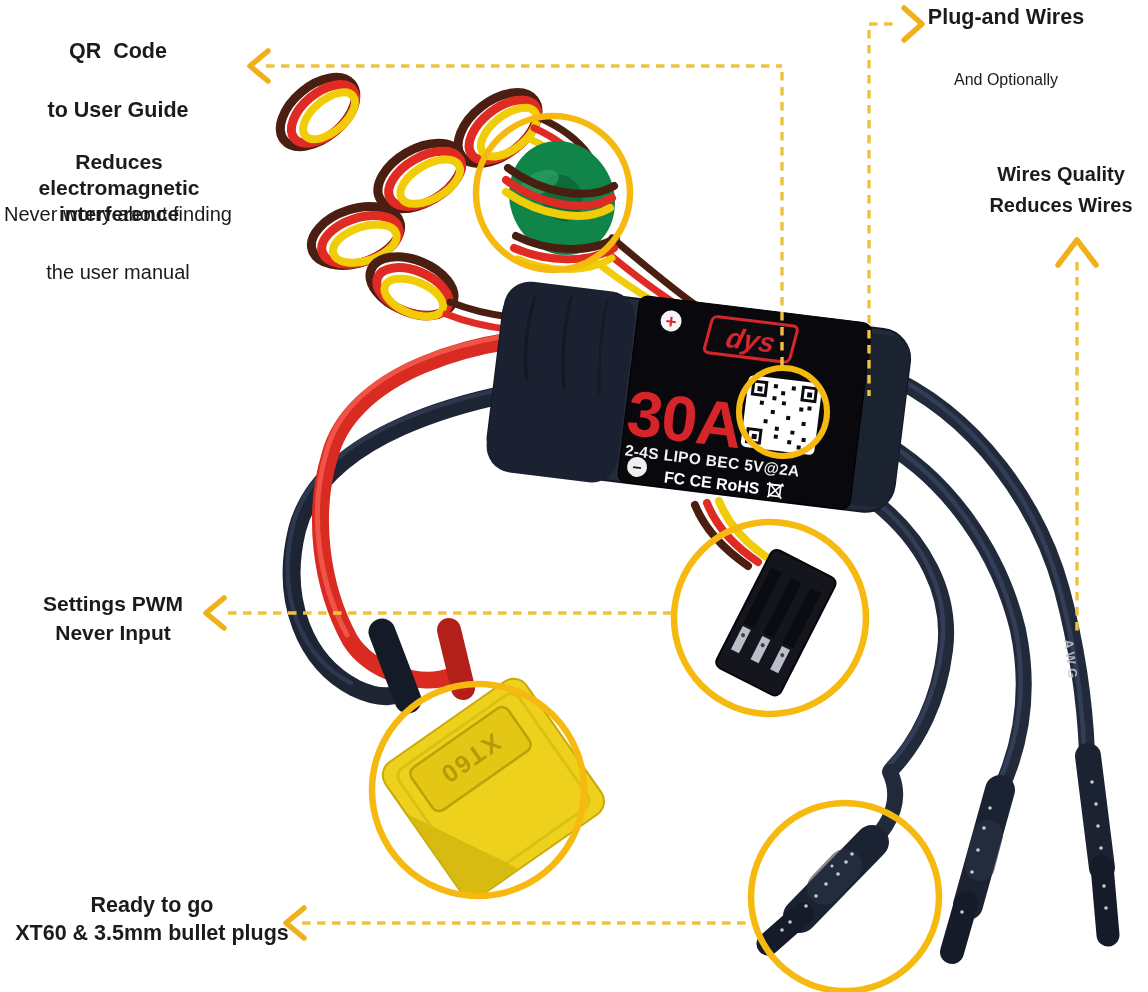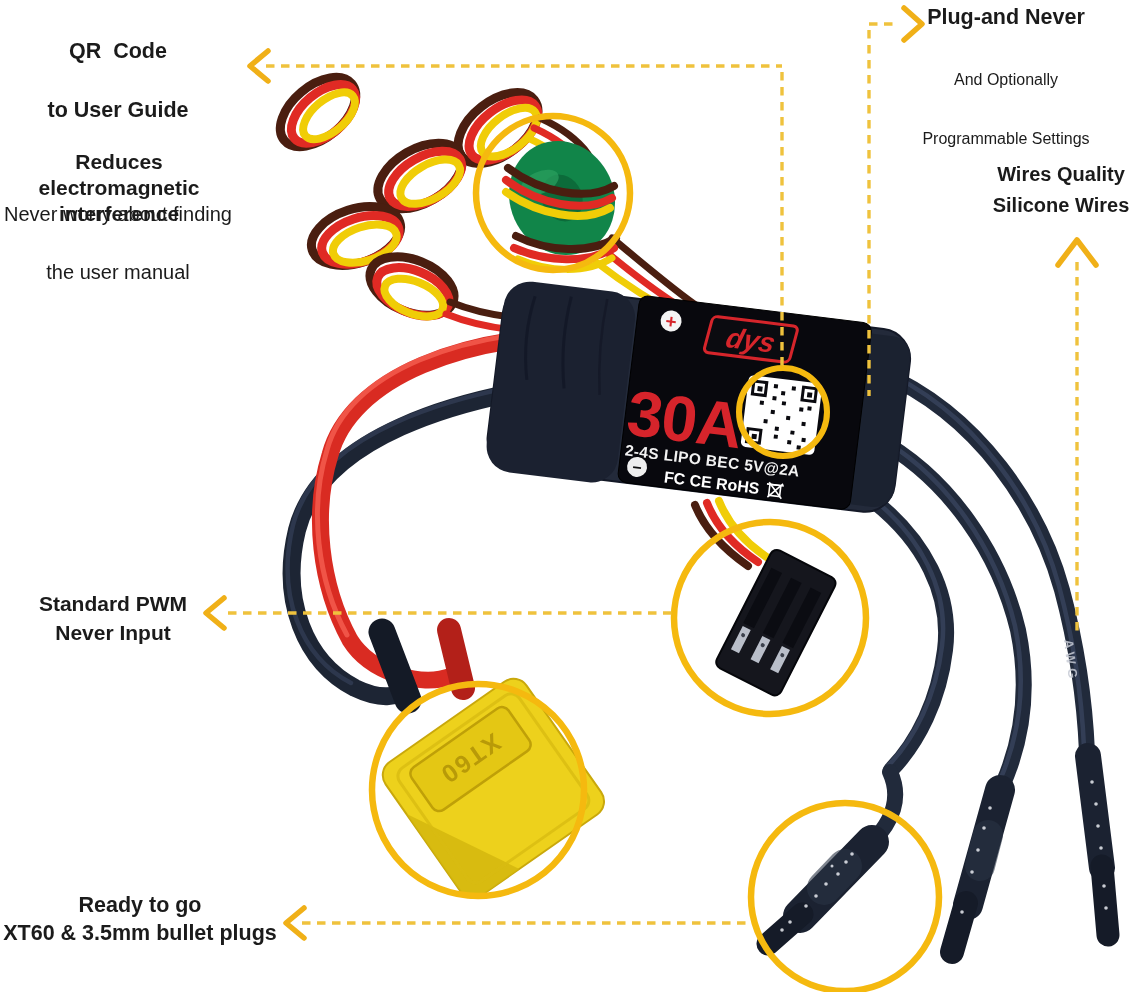--- a/index.html
+++ b/index.html
@@ -14,21 +14,21 @@
   #co-qr .title div { font-size:21.5px; line-height:23px; font-weight:700; }
   #co-qr .body { margin-top:9px; }
   #co-qr .body div { font-size:20px; line-height:22px; }
   #co-emi  { left:-2px;  top:149px; width:242px; font-weight:700; font-size:21px; line-height:26px; }
   #co-plug { left:874px; top:5px;   width:264px; }
   #co-plug .title { font-size:21.5px; font-weight:700; line-height:24px; }
   #co-plug .body { margin-top:3px; }
   #co-plug .body div { font-size:16px; line-height:23px; }
   #co-hq   { left:974px; top:159px; width:174px; font-weight:700; font-size:20px; line-height:31px; }
   #co-pwm  { left:6px;   top:589px; width:214px; font-weight:700; font-size:21px; line-height:29px; }
-  #co-ready{ left:0px;   top:891px; width:280px; font-weight:700; font-size:21.5px; line-height:28px; }
+  #co-ready{ left:12px;   top:891px; width:280px; font-weight:700; font-size:21.5px; line-height:28px; }
 </style>
 </head>
 <body>
 
 <div id="canvas">
 
   <svg id="art" width="1148" height="992" viewBox="0 0 1148 992">
 
     <g fill="none" stroke-linecap="round">
       <path d="M880,372 C980,415 1040,510 1062,590 C1078,650 1085,705 1087,752" stroke="#212A3B" stroke-width="16"></path>
@@ -272,34 +272,33 @@
     </div>
   </div>
 
   <div class="callout" id="co-emi">
     <div>Reduces</div>
     <div>electromagnetic</div>
     <div>interference</div>
   </div>
 
   <div class="callout" id="co-plug">
-    <div class="title">Plug-and Never</div>
+    <div class="title">Plug-and Wires</div>
     <div class="body">
       <div>And Optionally</div>
-      <div>Programmable Settings</div>
     </div>
   </div>
 
   <div class="callout" id="co-hq">
     <div>Wires Quality</div>
-    <div>Silicone Wires</div>
+    <div>Reduces Wires</div>
   </div>
 
   <div class="callout" id="co-pwm">
-    <div>Standard PWM</div>
+    <div>Settings PWM</div>
     <div>Never Input</div>
   </div>
 
   <div class="callout" id="co-ready">
     <div>Ready to go</div>
     <div>XT60 &amp; 3.5mm bullet plugs</div>
   </div>
 
 </div>
 

